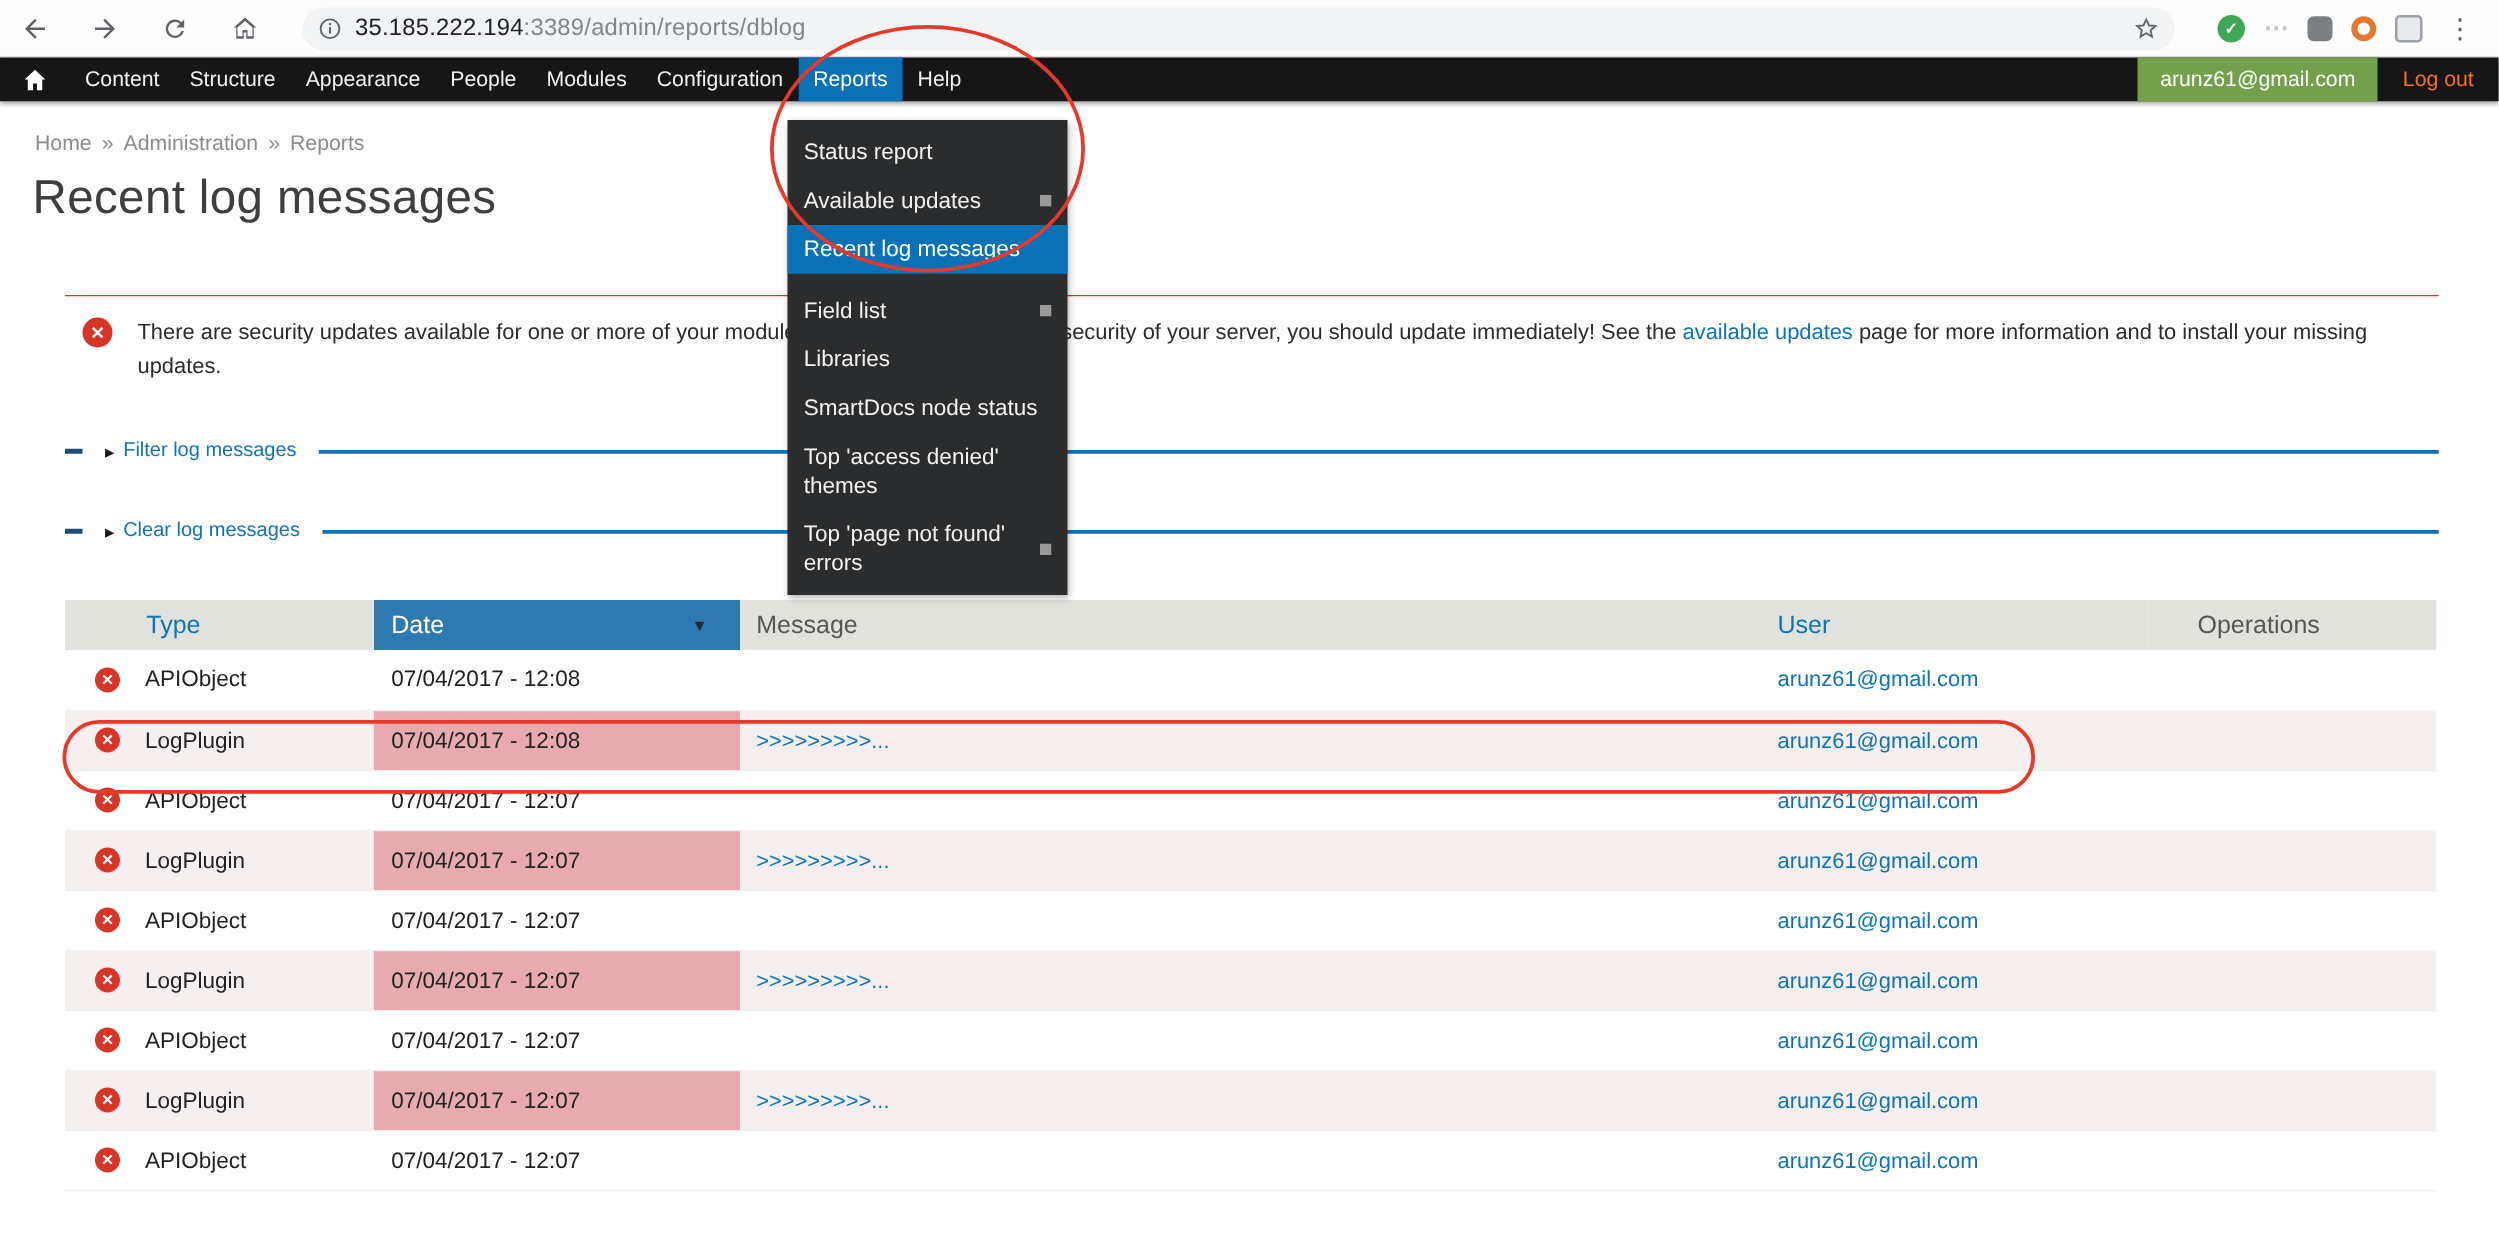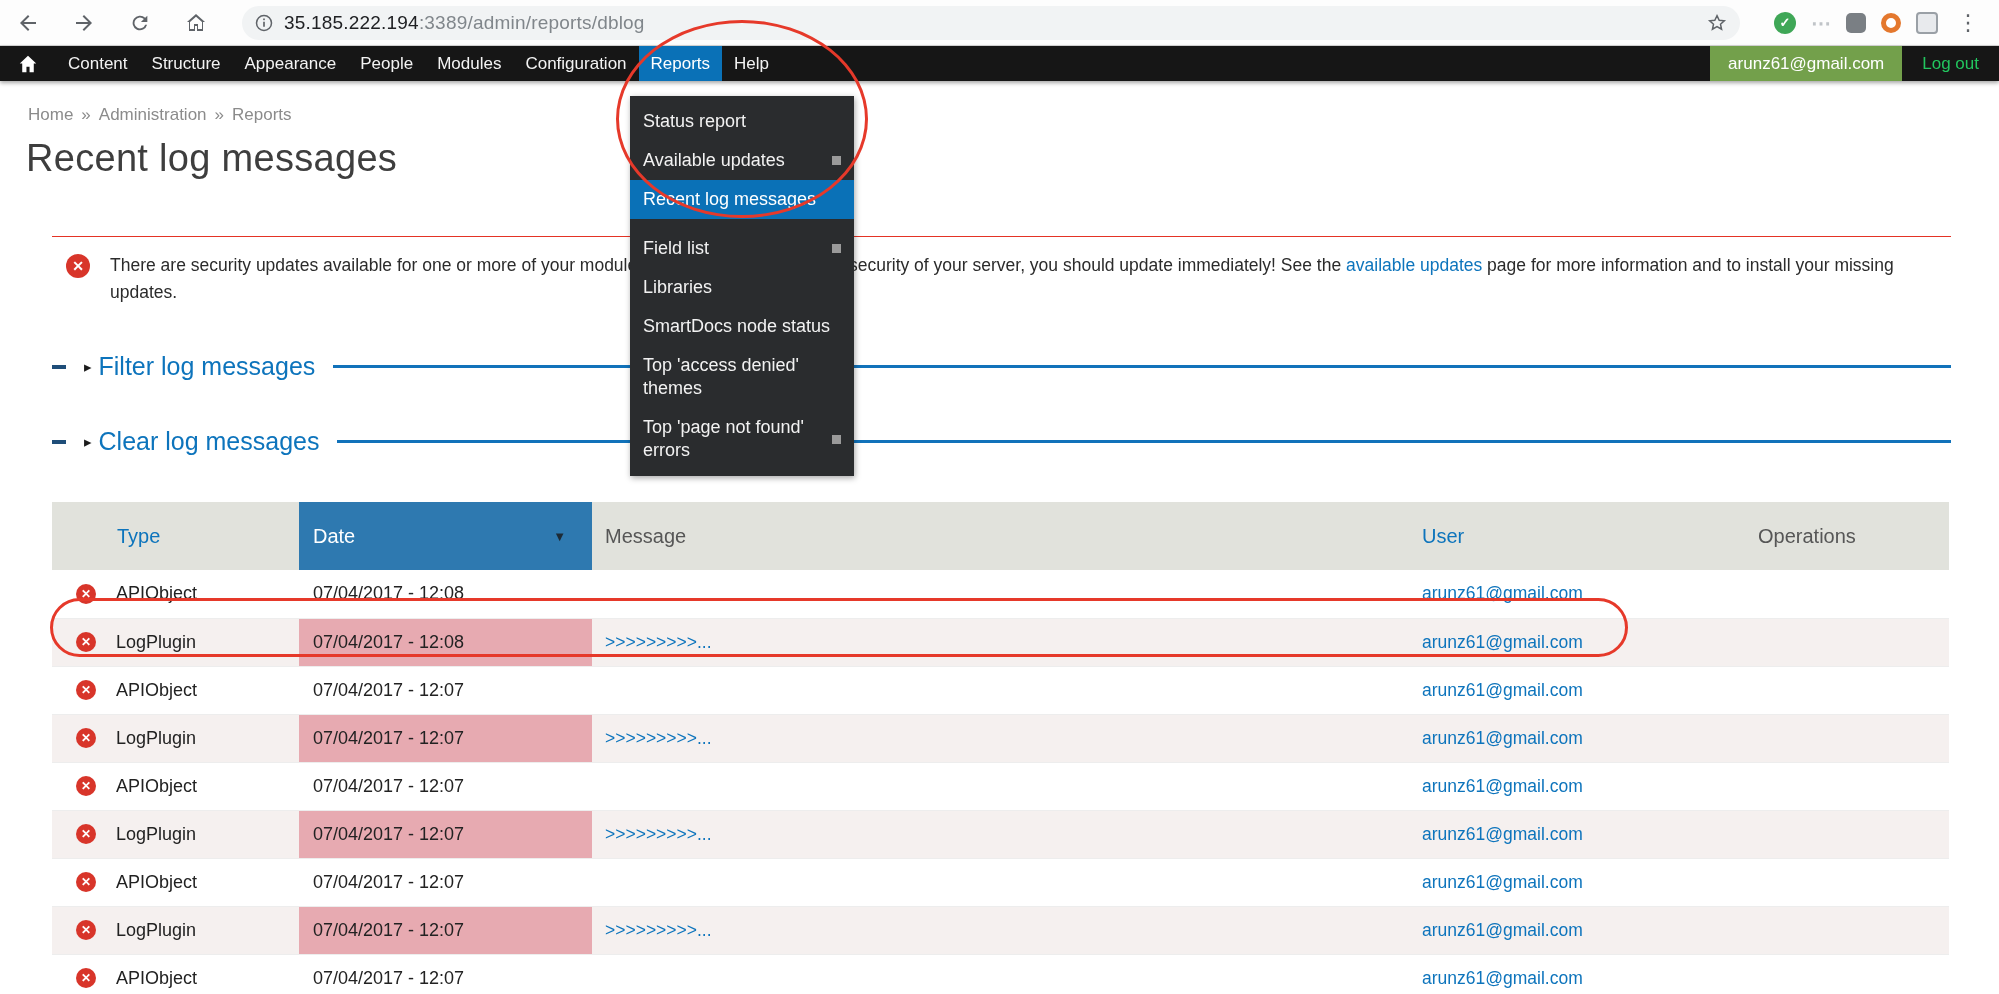--- a/index.html
+++ b/index.html
@@ -36,21 +36,21 @@
   .admin-toolbar{
     height:35px;background:#161616;display:flex;align-items:stretch;color:#f3f3f3;
     font-size:17px;box-shadow:0 2px 4px rgba(0,0,0,.35);position:relative;z-index:30;
   }
   .tb-home{width:56px;display:flex;align-items:center;justify-content:center;flex:none;}
   .tb-nav{display:flex;align-items:stretch;}
   .tb-item{padding:0 12px;display:flex;align-items:center;white-space:nowrap;cursor:default;}
   .tb-item.active{background:#0a71b7;color:#fff;}
   .tb-spacer{flex:1;}
   .tb-user{background:#73a04b;display:flex;align-items:center;padding:0 18px;color:#fff;font-size:17px;}
-  .tb-logout{display:flex;align-items:center;padding:0 20px;color:#22c55e;font-size:17px;}
+  .tb-logout{display:flex;align-items:center;padding:0 20px;color:#f97316;font-size:17px;}
 
   
   .dropdown{
     position:absolute;left:630px;top:96px;width:224px;background:#2a2c2e;
     padding:6px 0;z-index:40;box-shadow:1px 2px 6px rgba(0,0,0,.35);
   }
   .dd-item{
     display:flex;align-items:center;padding:8px 13px;color:#f2f2f2;
     font-size:18px;line-height:23px;min-height:23px;
   }
@@ -74,28 +74,28 @@
     border-radius:50%;background:#d8352a;color:#fff;font-weight:bold;
     display:flex;align-items:center;justify-content:center;flex:none;
   }
   .msg-icon{width:24px;height:24px;font-size:14px;margin-top:2px;}
   .message-text{font-size:17.5px;color:#2b2b2b;line-height:27px;max-width:1800px;}
 
   
   .fieldset{display:flex;align-items:center;margin:46px 48px 0 52px;}
   .fs-dash{width:14px;height:4px;background:#1f4e79;margin-right:18px;flex:none;}
   .fs-arrow{color:#1b1b1b;font-size:15px;margin-right:7px;}
-  .fs-label{color:#0d74bc;font-size:25px;white-space:nowrap;}
+  .fs-label{color:#0d74bc;font-size:16px;white-space:nowrap;}
   .fs-line{flex:1;height:3px;background:#1172ba;margin-left:18px;}
 
   
   .table-wrap{position:relative;width:1897px;margin:46px 0 0 52px;}
   table{border-collapse:collapse;width:1897px;table-layout:fixed;}
   thead th{
-    height:68px;background:#e1e2dc;font-weight:400;font-size:20px;
+    height:40px;background:#e1e2dc;font-weight:400;font-size:20px;
     text-align:left;vertical-align:middle;box-sizing:border-box;
   }
   th.h-type{padding-left:65px;color:#0d74bc;}
   th.h-date{background:#2e79b0;color:#fff;padding-left:14px;position:relative;}
   th.h-date .caret{position:absolute;right:26px;top:50%;transform:translateY(-50%);color:#1d2b36;font-size:13px;}
   th.h-msg{color:#565656;padding-left:13px;}
   th.h-user{color:#0d74bc;padding-left:14px;}
   th.h-ops{color:#565656;padding-left:40px;}
   tbody td{
     height:48px;border-bottom:1px solid #ededed;font-size:18px;color:#222;

